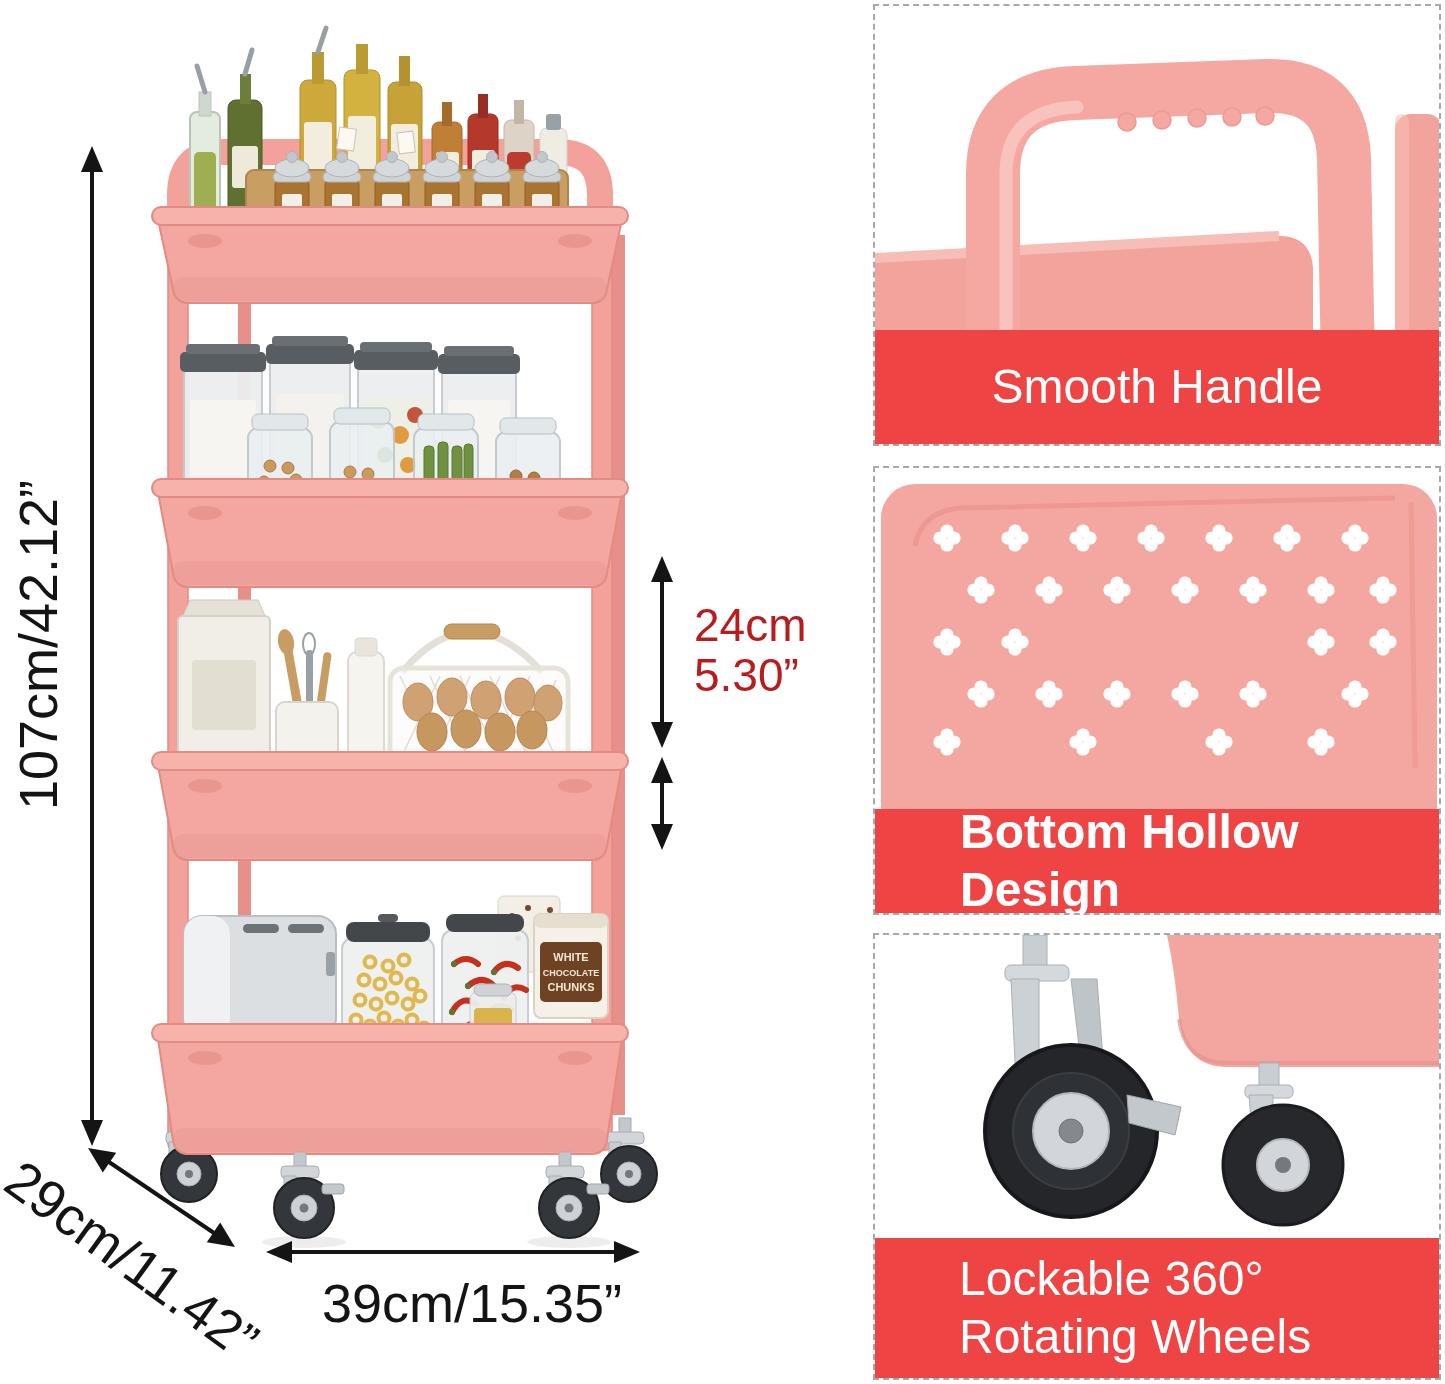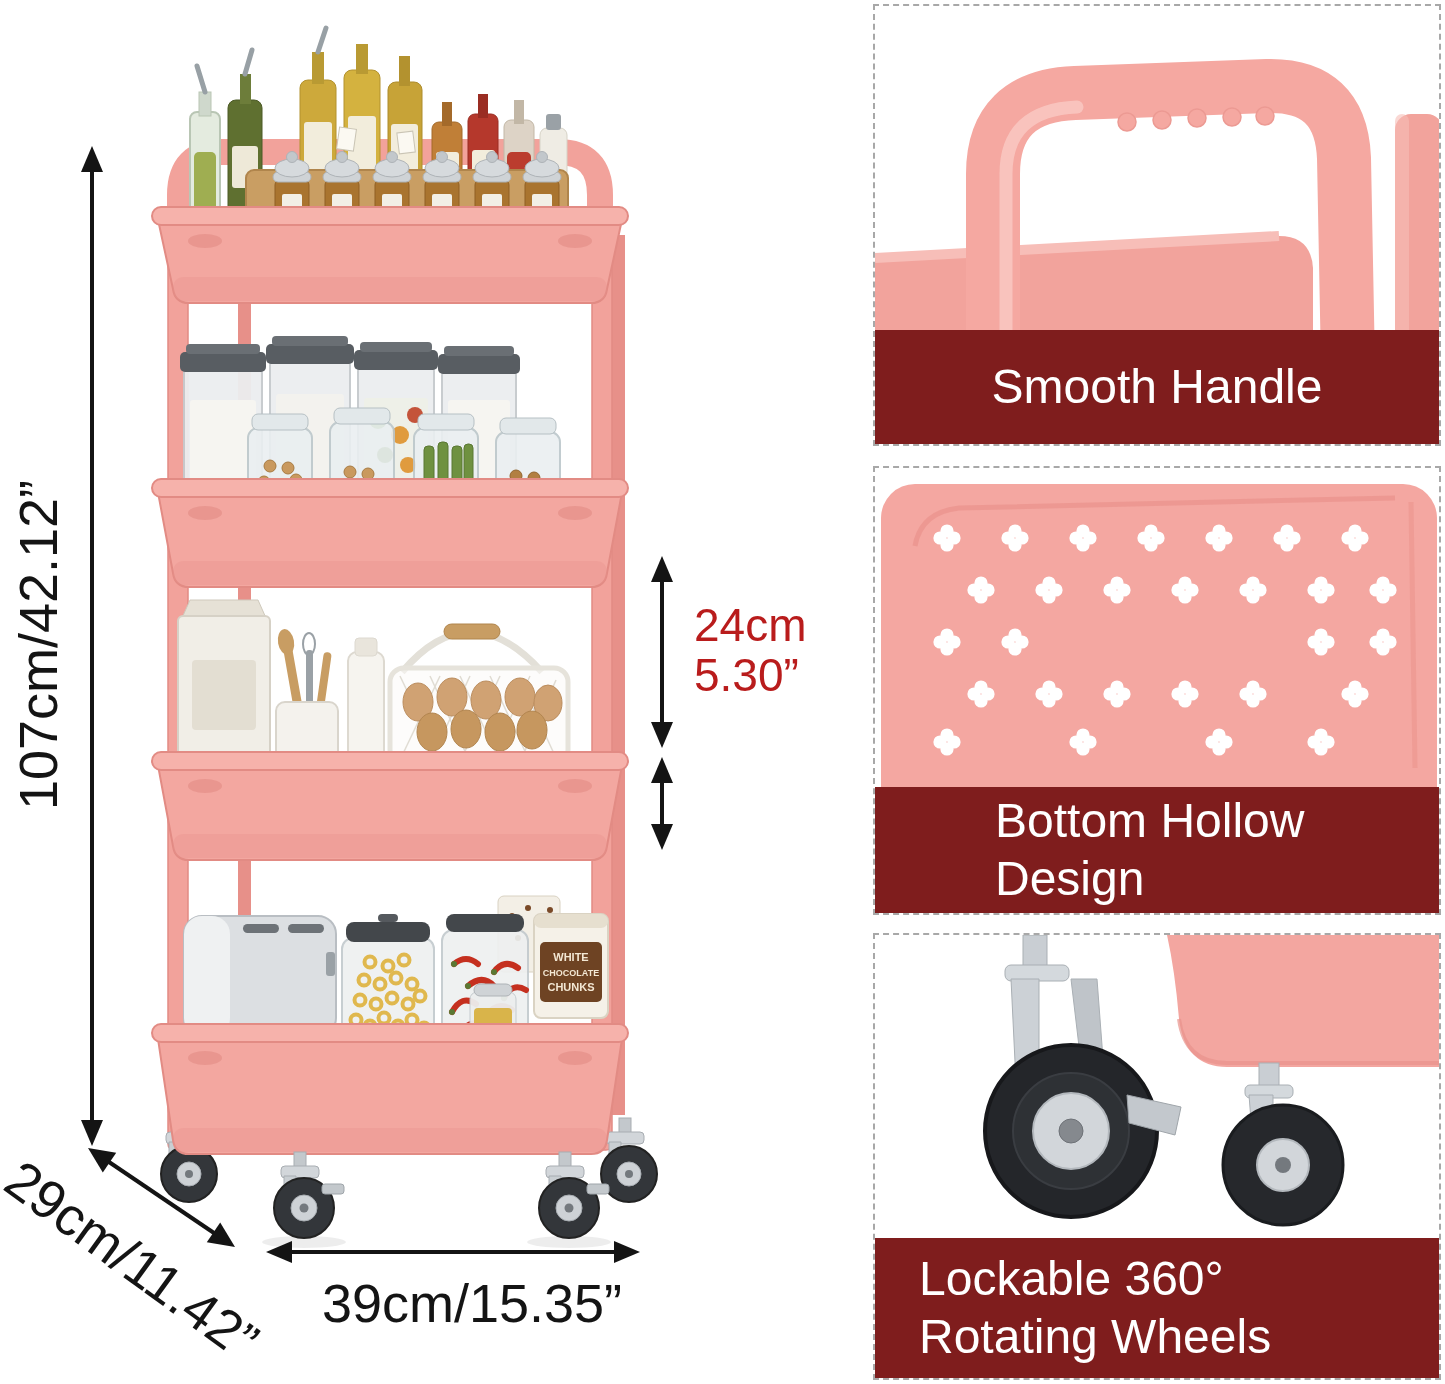--- a/index.html
+++ b/index.html
@@ -16,26 +16,26 @@
   .dim-pair { position:absolute; font-size:46px; line-height:50px; color:#b91c1c; white-space:nowrap; }
   .dim-tier { left:694px; top:600px; }
   .dim-basket { left:694px; top:764px; }
 
   .panel { position:absolute; border:2px dashed #a8a8a8; background:#fff; overflow:hidden; }
   .panel svg { position:absolute; left:0; top:0; }
   .panel-1 { left:873px; top:4px;   width:568px; height:442px; }
   .panel-2 { left:873px; top:466px; width:568px; height:449px; }
   .panel-3 { left:873px; top:933px; width:568px; height:447px; }
 
-  .band { position:absolute; left:0; right:0; bottom:0; background:#7f1d1d; color:#fff;
+  .band { position:absolute; left:0; right:0; bottom:0; background:#ef4444; color:#fff;
           display:flex; flex-direction:column; justify-content:center; }
   .band .line { font-size:48px; line-height:58px; }
   .panel-1 .band { height:114px; align-items:center; }
-  .panel-2 .band { height:126px; padding-left:120px; }
-  .panel-3 .band { height:140px; padding-left:44px; }
+  .panel-2 .band { height:104px; padding-left:85px;font-weight:bold; }
+  .panel-3 .band { height:140px; padding-left:84px; }
 </style>
 </head>
 <body>
 
 <div class="page">
 
   <div class="main-area">
     <svg width="873" height="1384" viewBox="0 0 873 1384">
 
       <path d="M180 250 L180 195 Q180 152 222 152 L558 152 Q600 152 600 195 L600 250" stroke="#f2a29b" stroke-width="26" fill="none" stroke-linecap="round"></path>

